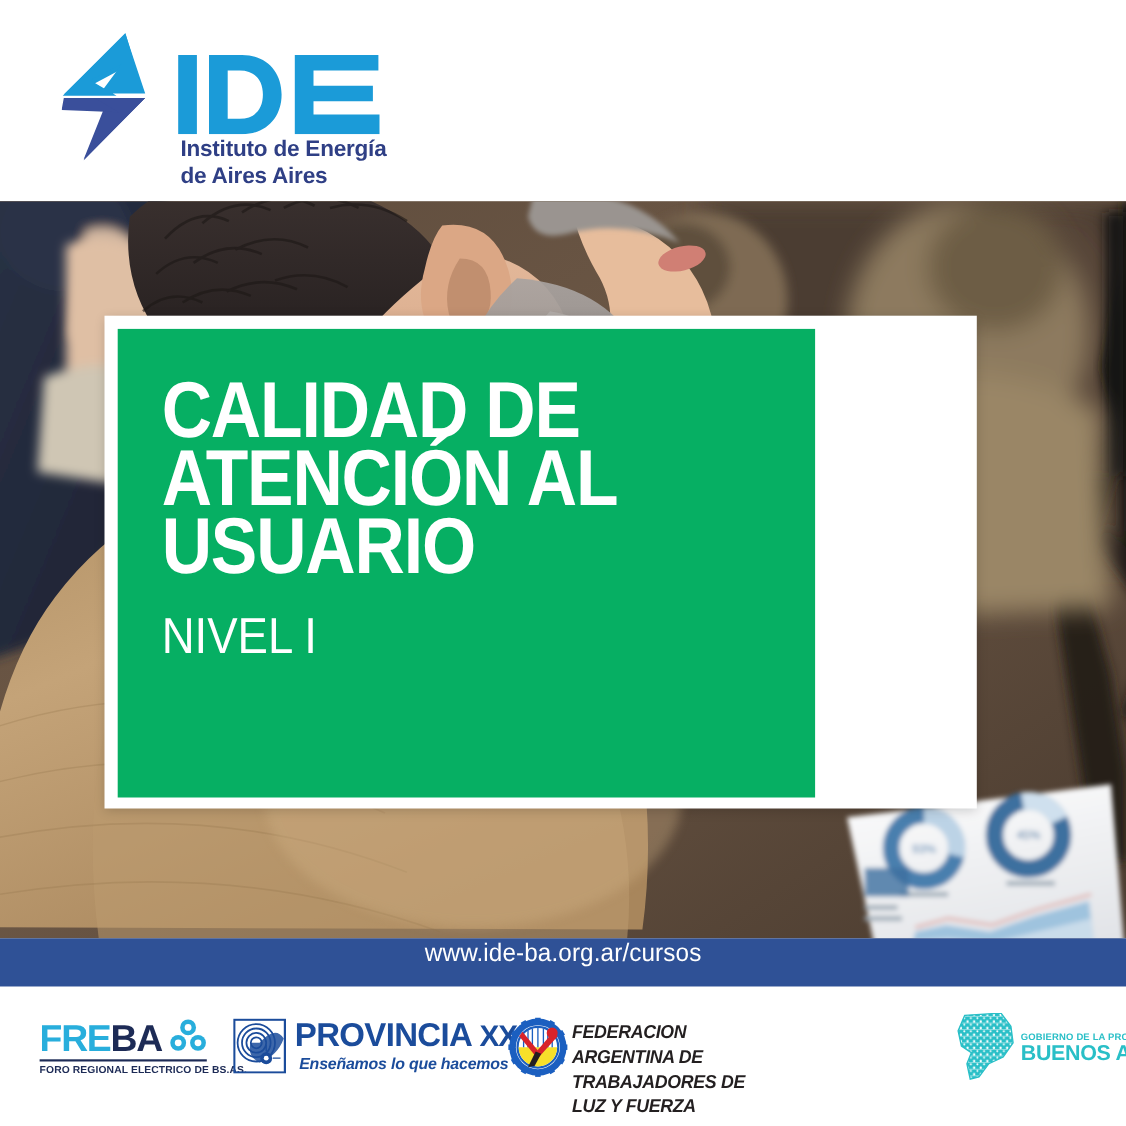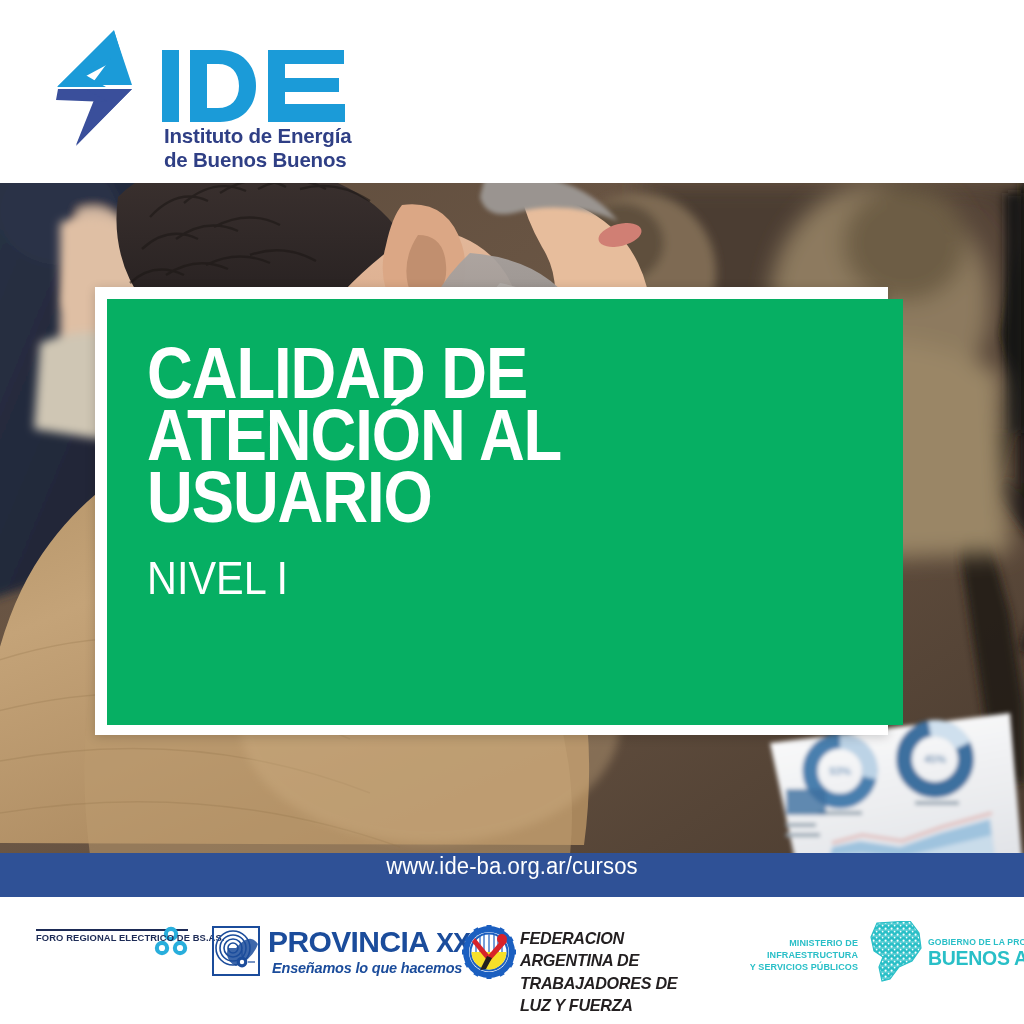--- a/index.html
+++ b/index.html
@@ -29,23 +29,22 @@
   .photo{position:absolute;left:0;top:183px;width:1024px;height:670px;overflow:hidden;background:#6d5a48;}
   .photo svg{display:block;width:1024px;height:670px;}
 
   
   .card-frame{
     position:absolute;left:95px;top:287px;width:793px;height:448px;
     background:#ffffff;
     box-shadow:0 2px 10px rgba(0,0,0,0.18);
   }
   .card{
-    position:absolute;left:107px;top:299px;width:770px;height:426px;
+    position:absolute;left:107px;top:299px;width:634px;height:426px;
     background:#06AF63;
-    padding-left:26px;
   }
   .card-text{position:absolute;left:40px;top:44px;width:700px;}
   .card-title{
     color:#ffffff;font-weight:bold;
     font-size:72px;line-height:0.86;
     letter-spacing:-1.2px;
     transform:scaleX(0.88);transform-origin:left top;
     white-space:pre-line;
     margin:0;
   }
@@ -142,21 +141,21 @@
 
       <svg class="ide-word" viewBox="0 0 190 72">
         <g fill="#1B9BD8">
           <rect x="2" y="0" width="17" height="72"></rect>
           <path d="M30 0 h30 c22 0 36 15 36 36 c0 21 -14 36 -36 36 H30 Z M47 14 v44 h11 c13 0 21 -8 21 -22 c0 -14 -8 -22 -21 -22 Z"></path>
           <path d="M108 0 h76 v14 h-59 v14 h54 v14 h-54 v12 h60 v18 h-77 Z"></path>
         </g>
       </svg>
 
       <div class="ide-sub">Instituto de Energía
-de Buenos Buenos</div>
+de Aires Aires</div>
     </div>
   </div>
 
   <div class="photo">
     <svg viewBox="0 0 1024 670" preserveAspectRatio="none">
       <defs>
         <linearGradient id="bgwall" x1="0" y1="0" x2="1" y2="1">
           <stop offset="0%" stop-color="#5d4b3c"></stop>
           <stop offset="45%" stop-color="#6d5846"></stop>
           <stop offset="100%" stop-color="#4a3b2f"></stop>
@@ -330,20 +329,21 @@
     </div>
   </div>
 
   <div class="urlband">
     <span>www.ide-ba.org.ar/cursos</span>
   </div>
 
   <div class="footer">
 
     <div class="freba">
+      <div class="freba-word"><span class="freba-fre">FRE</span><span class="freba-ba">BA</span></div>
       <svg class="freba-mark" viewBox="0 0 34 32">
         <circle cx="17" cy="9" r="7.2" fill="#28AEDC"></circle>
         <circle cx="8" cy="23" r="7.2" fill="#28AEDC"></circle>
         <circle cx="26" cy="23" r="7.2" fill="#28AEDC"></circle>
         <circle cx="17" cy="9" r="3.1" fill="#ffffff"></circle>
         <circle cx="8" cy="23" r="3.1" fill="#ffffff"></circle>
         <circle cx="26" cy="23" r="3.1" fill="#ffffff"></circle>
       </svg>
       <div class="freba-rule"></div>
       <div class="freba-sub">FORO REGIONAL ELECTRICO DE BS.AS.</div>
@@ -398,22 +398,20 @@
         <path d="M13 13 L27 30 L24 34 L10 17 Z" fill="#D8232A"></path>
         <path d="M41 13 L24 33 L28 36 L45 17 Z" fill="#D8232A"></path>
         <path d="M25 31 L18 45 L24 44 L30 33 Z" fill="#231f20"></path>
         <circle cx="40" cy="14" r="5" fill="#D8232A"></circle>
       </svg>
       <div class="fatlyf-word">FEDERACION ARGENTINA DE
 TRABAJADORES DE LUZ Y FUERZA</div>
     </div>
 
     <div class="pba">
-      <div class="min-text">MINISTERIO DE INFRAESTRUCTURA
-Y SERVICIOS PÚBLICOS</div>
       <svg class="pba-mark" viewBox="0 0 58 62">
         <defs>
           <pattern id="filigree" width="6" height="6" patternUnits="userSpaceOnUse">
             <rect width="6" height="6" fill="#29BFC7"></rect>
             <circle cx="1.6" cy="1.6" r="1.1" fill="#ffffff"></circle>
             <circle cx="4.6" cy="4.6" r="0.9" fill="#ffffff"></circle>
             <path d="M0 3 h6" stroke="#ffffff" stroke-width="0.4"></path>
           </pattern>
         </defs>
         <path d="M11 2 L44 0 L53 12 L55 27 L46 40 L33 46 L24 58 L16 60 L13 46 L17 36 L8 30 L5 16 Z" fill="url(#filigree)" stroke="#29BFC7" stroke-width="1.2"></path>

